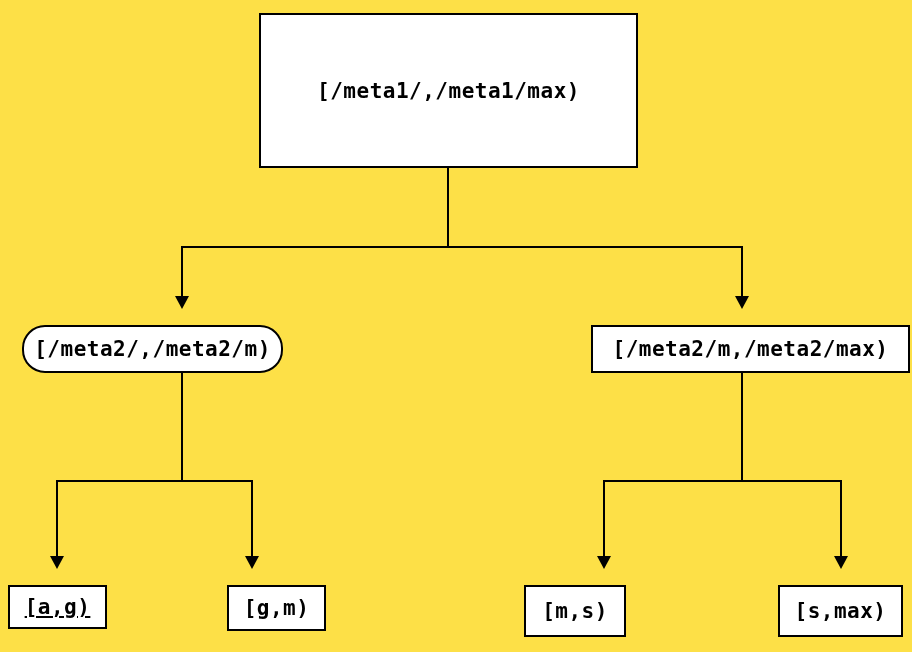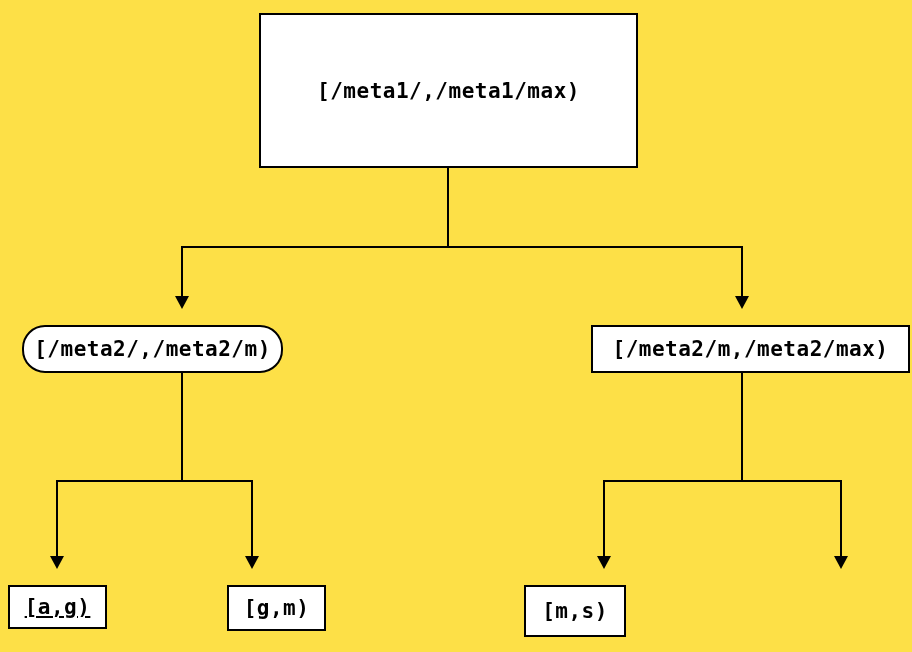--- a/index.html
+++ b/index.html
@@ -52,20 +52,21 @@
   <div class="node" style="left:22px; top:325px; width:261px; height:48px;border-radius:23px;">[/meta2/,/meta2/m)</div>
 
   <div class="node" style="left:583px; top:325px; width:319px; height:48px;margin-left:8px;">[/meta2/m,/meta2/max)</div>
 
   <div class="node" style="left:8px; top:585px; width:99px; height:44px;text-decoration:underline;">[a,g)</div>
 
   <div class="node" style="left:203px; top:585px; width:99px; height:46px;margin-left:24px;">[g,m)</div>
 
   <div class="node" style="left:524px; top:585px; width:102px; height:52px;">[m,s)</div>
 
+  <div class="node" style="left:778px; top:585px; width:125px; height:52px;">[s,max)</div>
 
   <div class="line" style="left:447px; top:168px; width:2px; height:79px;"></div>
   <div class="line" style="left:181px; top:246px; width:562px; height:2px;"></div>
   <div class="line" style="left:181px; top:246px; width:2px; height:51px;"></div>
   <div class="arrow-down" style="left:175px; top:296px;"></div>
   <div class="line" style="left:741px; top:246px; width:2px; height:51px;"></div>
   <div class="arrow-down" style="left:735px; top:296px;"></div>
 
   <div class="line" style="left:181px; top:373px; width:2px; height:108px;"></div>
   <div class="line" style="left:56px; top:480px; width:197px; height:2px;"></div>

